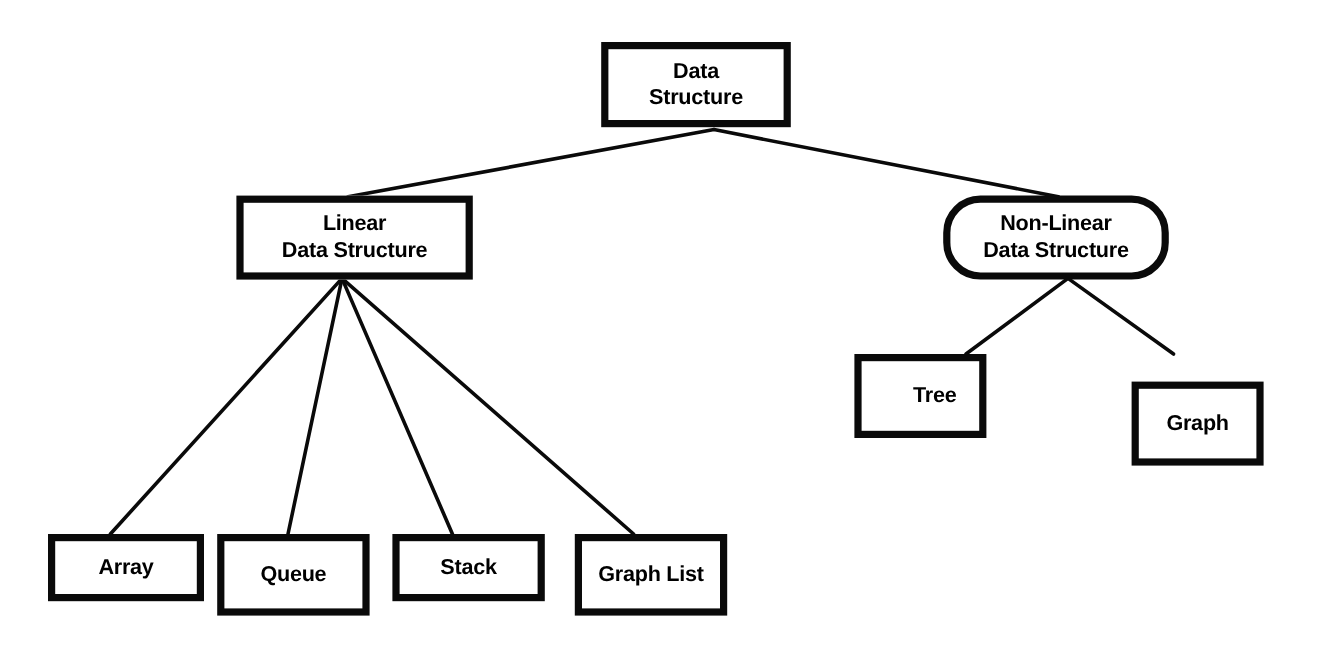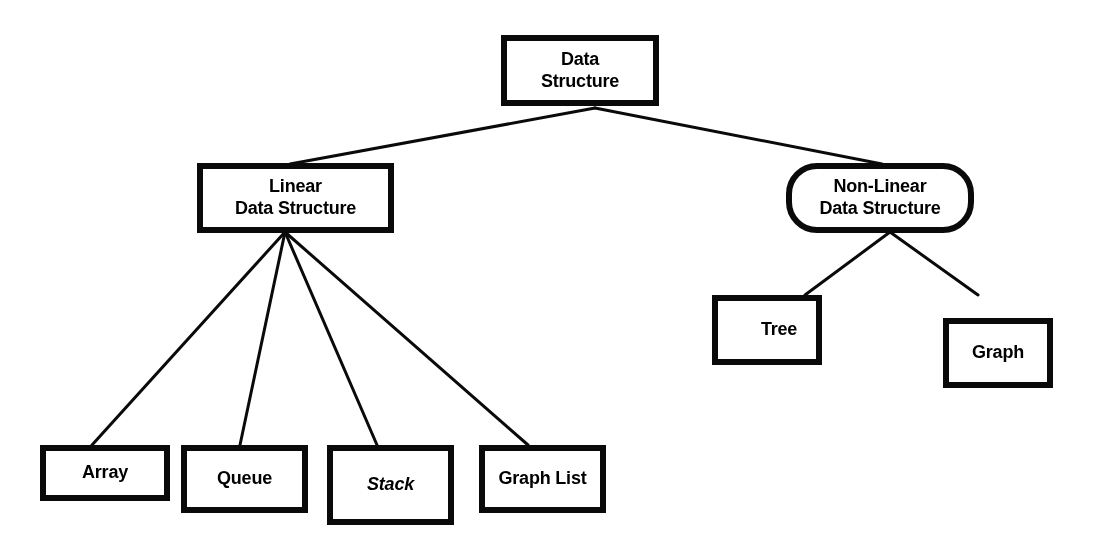--- a/index.html
+++ b/index.html
@@ -79,20 +79,20 @@
       </div>
       <div class="node" style="left: 943px; top: 295px; width: 110px; height: 70px; border-color: rgb(10, 10, 10); margin-top: 23px;">
         <span class="node-label">Graph</span>
       </div>
       <div class="node" style="left: 40px; top: 445px; width: 130px; height: 56px; border-color: rgb(10, 10, 10);">
         <span class="node-label">Array</span>
       </div>
       <div class="node" style="left: 181px; top: 445px; width: 127px; height: 68px; border-color: rgb(10, 10, 10);">
         <span class="node-label">Queue</span>
       </div>
-      <div class="node" style="left: 327px; top: 445px; width: 127px; height: 80px; border-color: rgb(10, 10, 10); font-style: italic;">
+      <div class="node" style="left: 327px; top: 445px; width: 127px; height: 56px; border-color: rgb(10, 10, 10);">
         <span class="node-label">Stack</span>
       </div>
       <div class="node" style="left: 479px; top: 445px; width: 127px; height: 68px; border-color: rgb(10, 10, 10);">
         <span class="node-label">Graph List</span>
       </div>
     </div>
 </div>
 
 </body></html>

